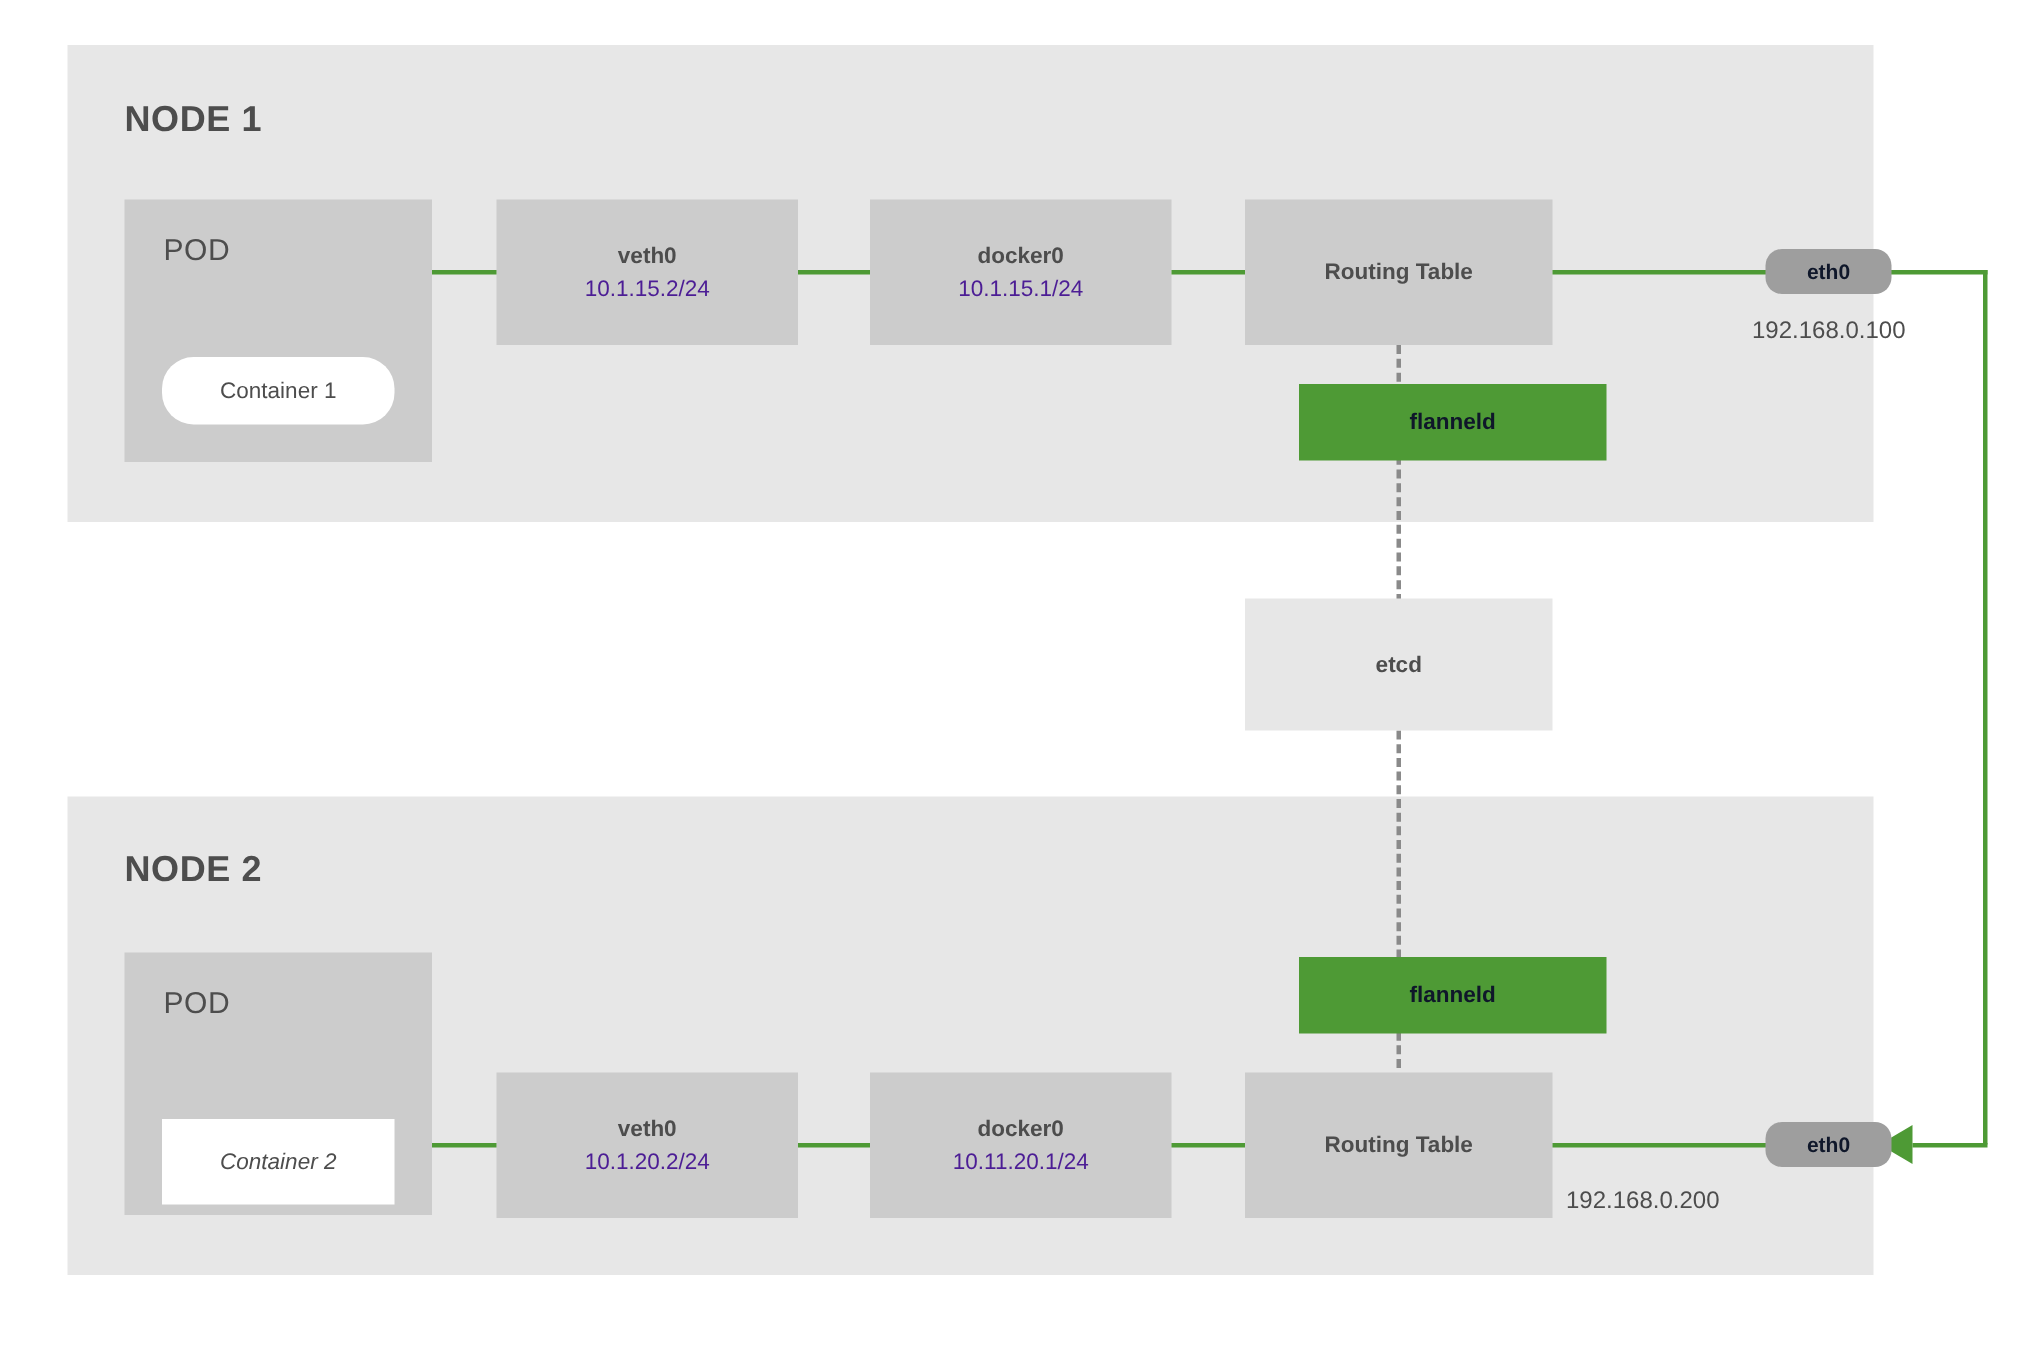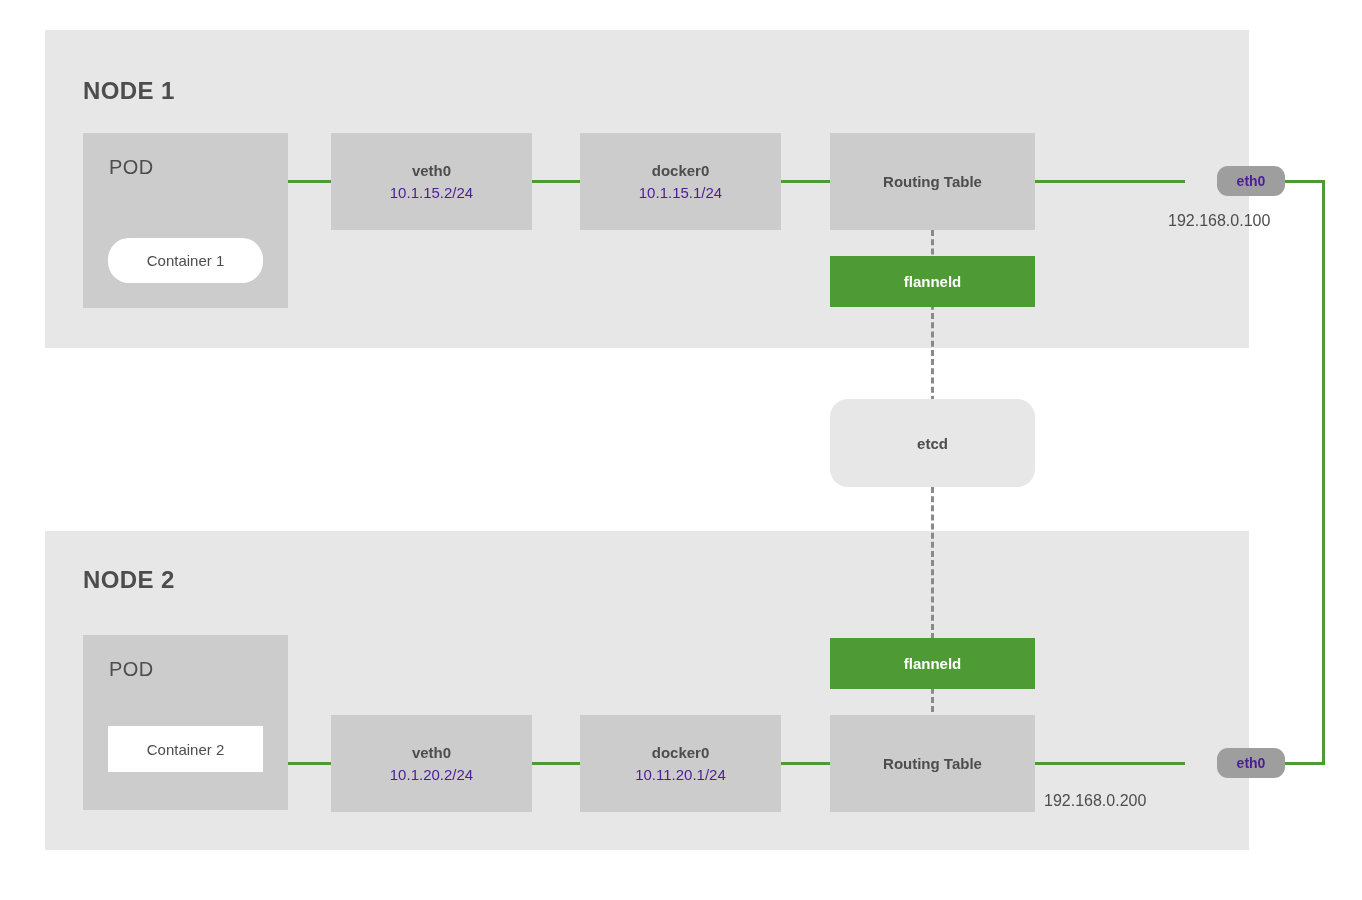--- a/index.html
+++ b/index.html
@@ -31,21 +31,21 @@
   #node2-panel { left: 45px;  top: 531px; width: 1204px; height: 319px; }
 
   .node-title {
     position: absolute;
     font-size: 24px;
     font-weight: bold;
     color: #4d4d4d;
     letter-spacing: 0.4px;
     white-space: nowrap;
   }
-  #node1-title { left: 83px;  top: 77px; }
+  #node1-title { left: 83px;  top: 66px; }
   #node2-title { left: 83px;  top: 566px; }
 
   
   .gbox {
     position: absolute;
     background: #cccccc;
     box-sizing: border-box;
     display: flex;
     flex-direction: column;
     align-items: center;
@@ -95,56 +95,55 @@
 
   
   .flanneld-box {
     position: absolute;
     background: #4e9a35;
     display: flex;
     align-items: center;
     justify-content: center;
     font-size: 15px;
     font-weight: bold;
-    color: #ffffff;
+    color: #0f172a;
     white-space: nowrap;
     z-index: 3;
+    margin-left: 36px;
   }
 
   
   .etcd-box {
     position: absolute;
     background: #e7e7e7;
     display: flex;
     align-items: center;
     justify-content: center;
     font-size: 15px;
     font-weight: bold;
     color: #4d4d4d;
     white-space: nowrap;
     z-index: 2;
-    border-radius: 18px;
   }
 
   
   .eth-pill {
     position: absolute;
     background: #9e9e9e;
     border-radius: 11px;
     height: 30px;
-    width: 68px;
+    width: 84px;
     display: flex;
     align-items: center;
     justify-content: center;
     font-size: 14px;
     font-weight: bold;
-    color: #4c1d95;
+    color: #0f172a;
     white-space: nowrap;
     z-index: 6;
-    margin-left: 40px;
   }
   .ip-label {
     position: absolute;
     font-size: 16px;
     color: #4d4d4d;
     white-space: nowrap;
     z-index: 5;
   }
 
   
@@ -224,21 +223,21 @@
 
   <div class="etcd-box" style="left:830px; top:399px; width:205px; height:88px;">etcd</div>
 
   <div class="dashline" style="left:931px; top:487px; height:225px;"></div>
 
   <div class="node-panel" id="node2-panel"></div>
   <div class="node-title" id="node2-title">NODE 2</div>
 
   <div class="pod-box" style="left:83px; top:635px; width:205px; height:175px;">
     <div class="pod-label" style="top:23px;">POD</div>
-    <div class="container-box" style="left:25px; top:91px; width:155px; height:46px;">Container 2</div>
+    <div class="container-box" style="left:25px; top:111px; width:155px; height:57px;font-style:italic;">Container 2</div>
   </div>
 
   <div class="hline" style="left:288px; top:762px; width:43px;"></div>
 
   <div class="gbox" style="left:331px; top:715px; width:201px; height:97px;">
     <div class="line1">veth0</div>
     <div class="line2">10.1.20.2/24</div>
   </div>
 
   <div class="hline" style="left:532px; top:762px; width:48px;"></div>

